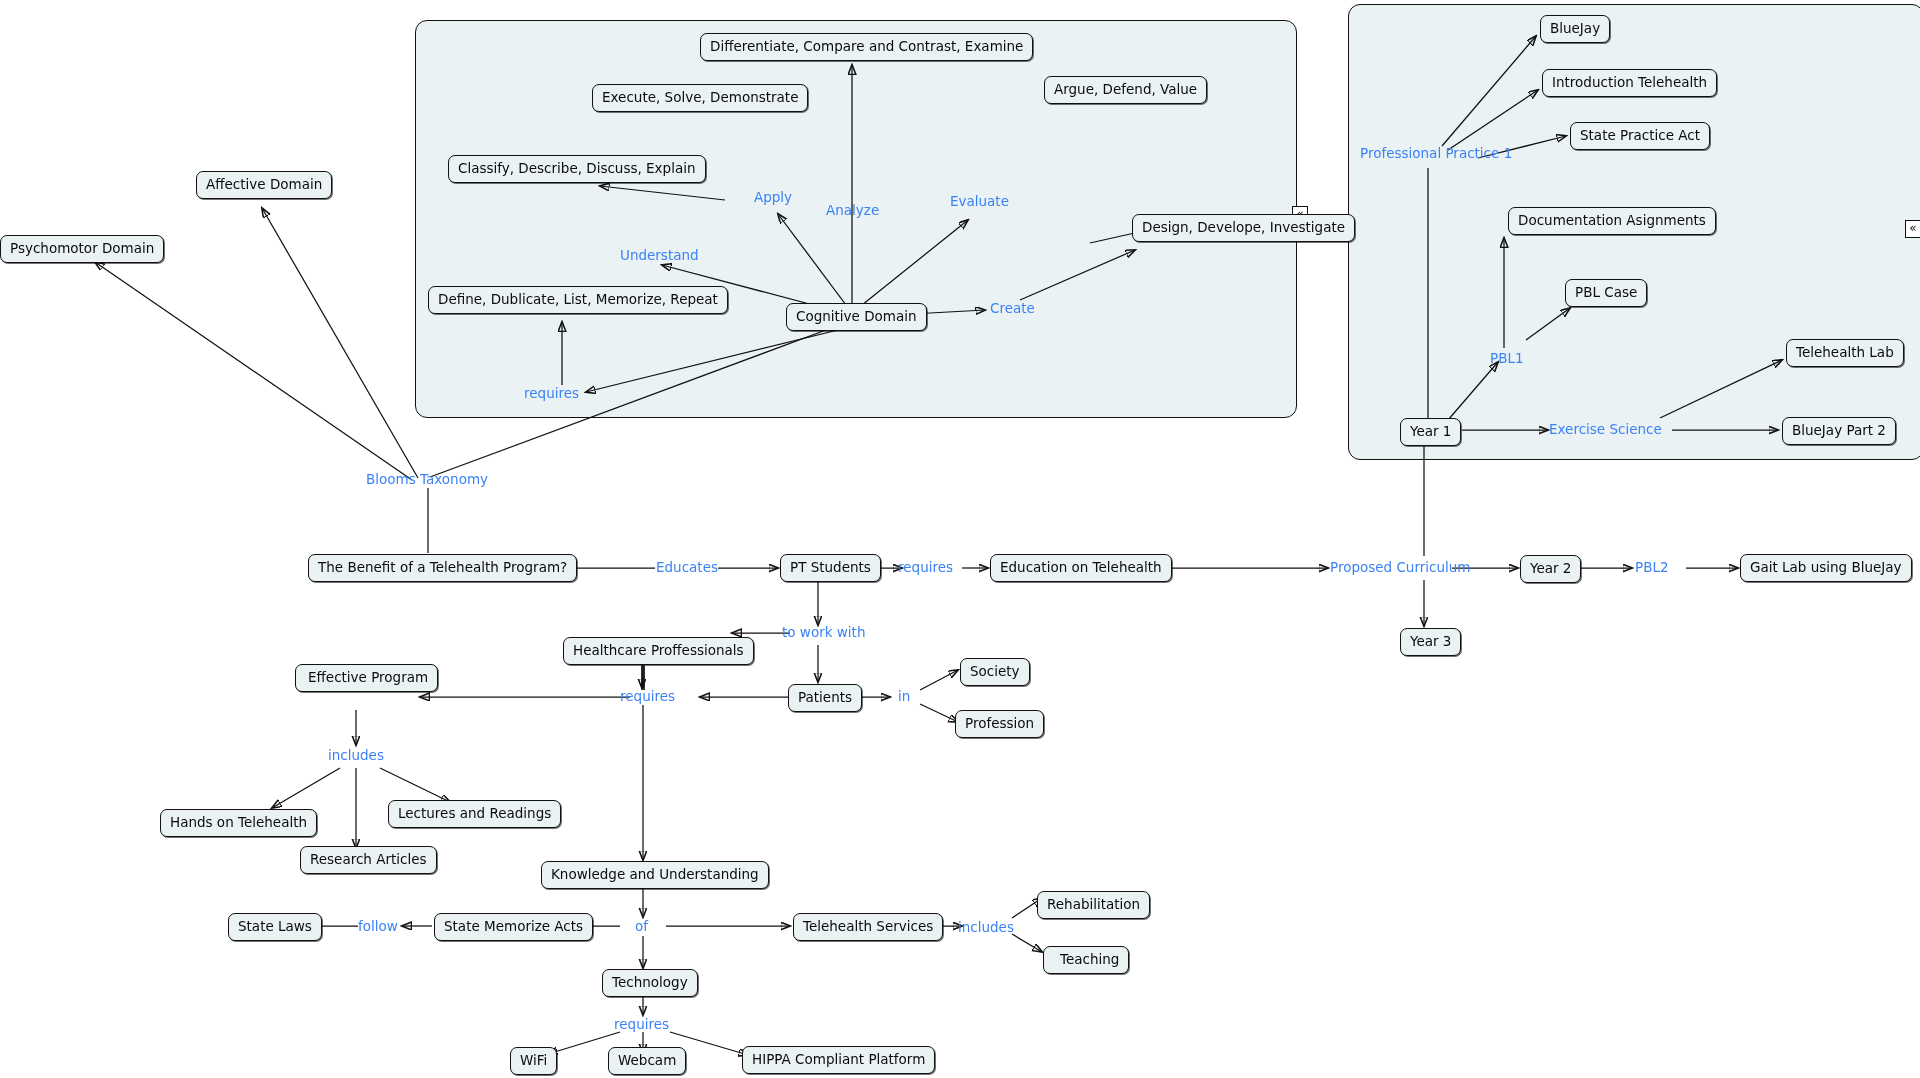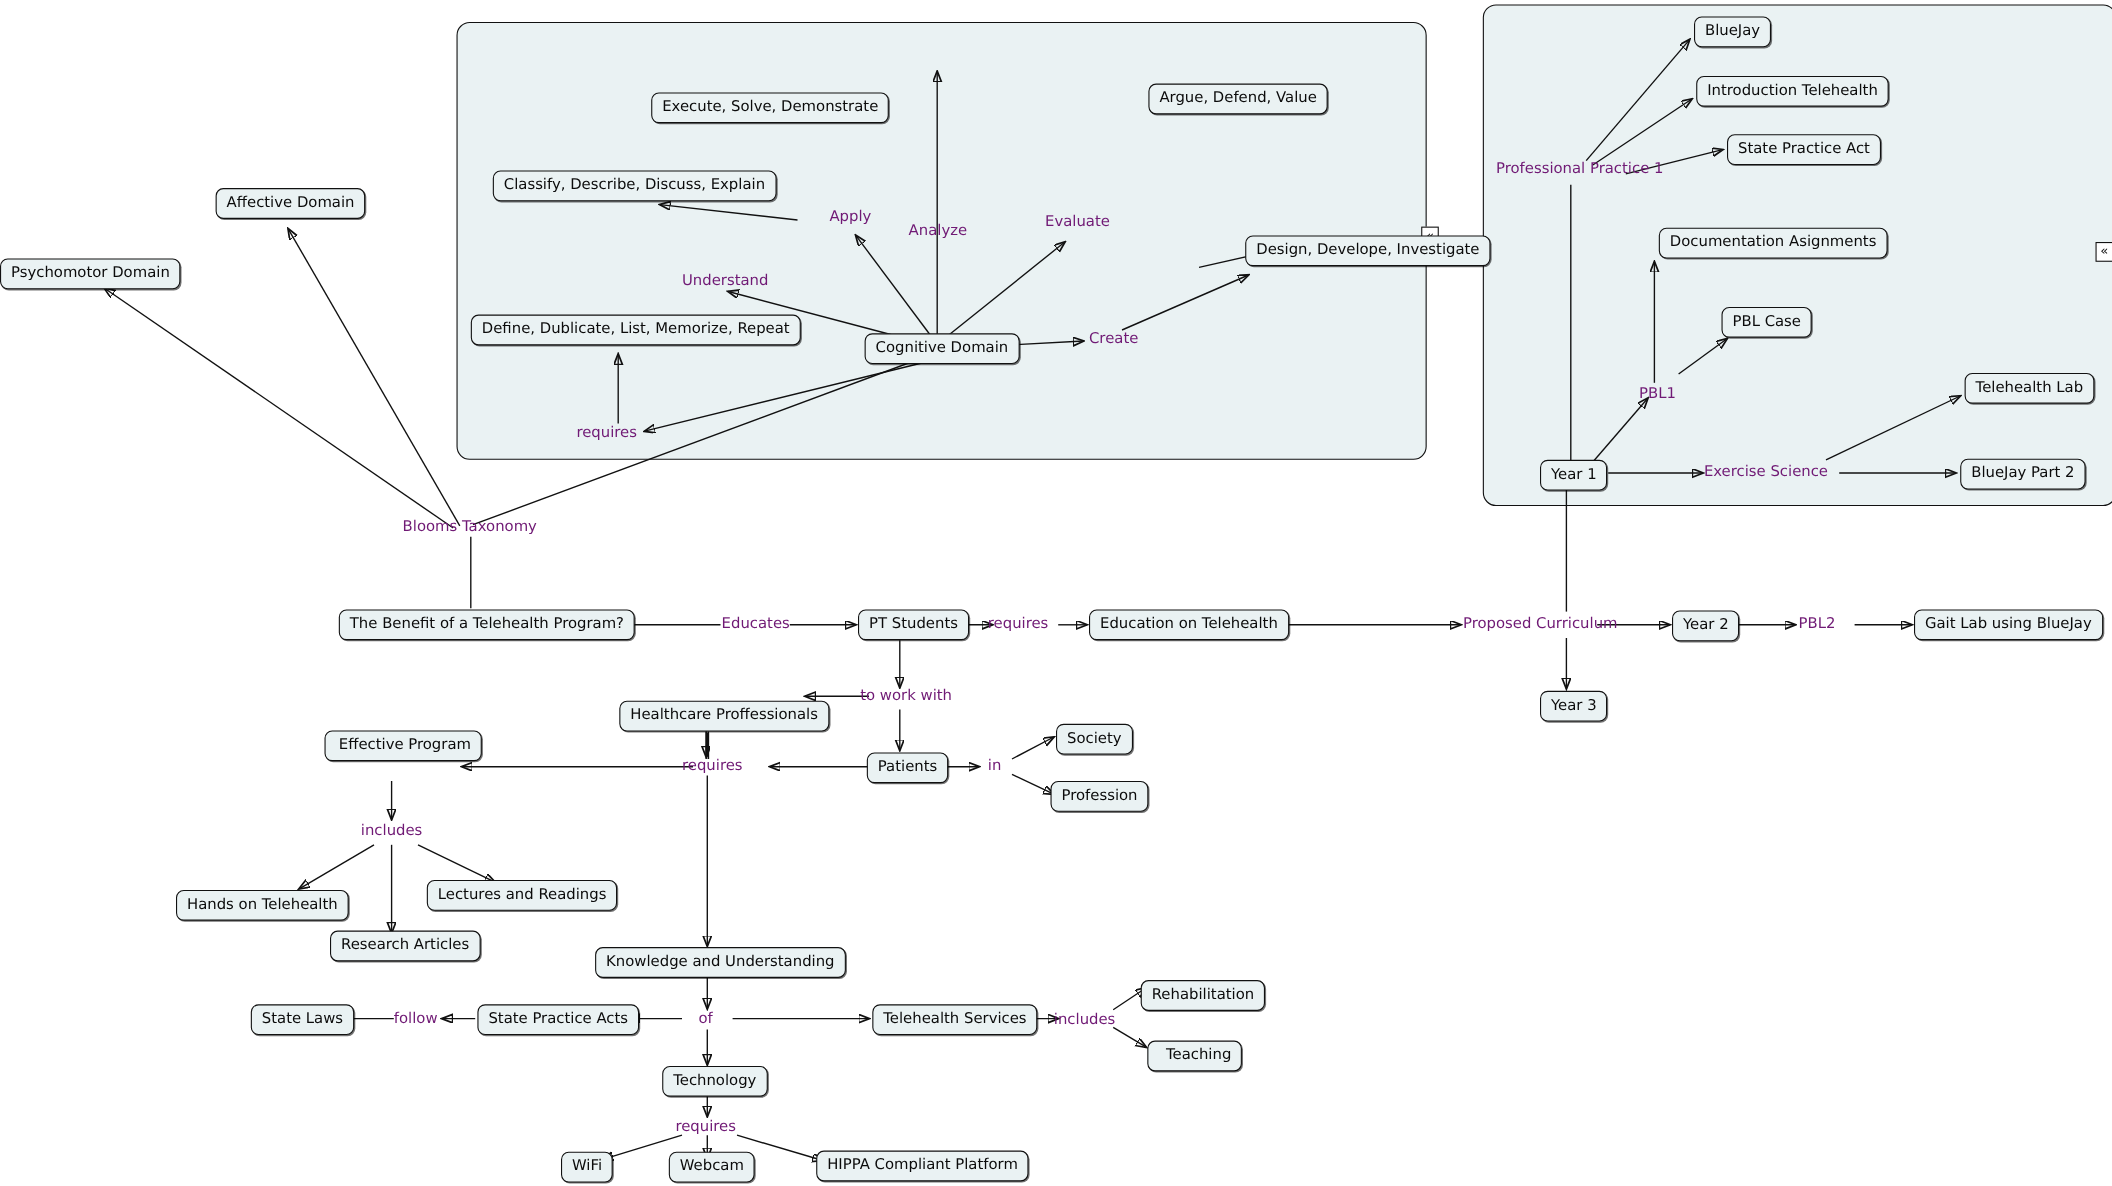--- a/index.html
+++ b/index.html
@@ -18,21 +18,21 @@
     font-family:"DejaVu Sans","Liberation Sans",sans-serif;
   }
   .node{
     position:absolute;background:#eaf2f3;border:1.2px solid #111;border-radius:7px;
     color:#0b0b0b;font-size:13.5px;line-height:1;
     padding:6px 9px;white-space:nowrap;box-sizing:border-box;
     display:flex;align-items:center;justify-content:center;
     box-shadow:1px 1px 0 rgba(0,0,0,0.55);
   }
   .link-label{
-    position:absolute;color:#701a75;font-size:13.5px;white-space:nowrap;
+    position:absolute;color:#3b82f6;font-size:13.5px;white-space:nowrap;
     background:transparent;line-height:1;
   }
   svg#edges{position:absolute;left:0;top:0;width:1920px;height:1078px;pointer-events:none;}
   svg#edges line, svg#edges path{stroke:#111;stroke-width:1.25;fill:none;}
 </style>
 </head>
 <body>
 
 <div id="canvas">
 
@@ -126,20 +126,21 @@
     <line x1="1504" y1="348" x2="1504" y2="238" marker-end="url(#ah)"></line>
     <line x1="1526" y1="340" x2="1570" y2="308" marker-end="url(#ah)"></line>
     <line x1="1462" y1="430" x2="1548" y2="430" marker-end="url(#ah)"></line>
     <line x1="1672" y1="430" x2="1778" y2="430" marker-end="url(#ah)"></line>
     <line x1="1660" y1="418" x2="1782" y2="360" marker-end="url(#ah)"></line>
   </svg>
 
   <div class="node" style="left:0px;top:235px;">Psychomotor Domain</div>
   <div class="node" style="left:196px;top:171px;">Affective Domain</div>
 
+  <div class="node" style="left:700px;top:33px;">Differentiate, Compare and Contrast, Examine</div>
   <div class="node" style="left:592px;top:84px;">Execute, Solve, Demonstrate</div>
   <div class="node" style="left:448px;top:155px;">Classify, Describe, Discuss, Explain</div>
   <div class="node" style="left:428px;top:286px;">Define, Dublicate, List, Memorize, Repeat</div>
   <div class="node" style="left:1044px;top:76px;">Argue, Defend, Value</div>
   <div class="node" style="left:1132px;top:214px;">Design, Develope, Investigate</div>
   <div class="node" style="left:786px;top:303px;">Cognitive Domain</div>
 
   <div class="node" style="left:308px;top:554px;">The Benefit of a Telehealth Program?</div>
   <div class="node" style="left:780px;top:554px;">PT Students</div>
   <div class="node" style="left:990px;top:554px;">Education on Telehealth</div>
@@ -162,21 +163,21 @@
   <div class="node" style="left:955px;top:710px;">Profession</div>
 
   <div class="node" style="left:295px;top:664px;padding-left:12px;">Effective Program</div>
   <div class="node" style="left:160px;top:809px;">Hands on Telehealth</div>
   <div class="node" style="left:300px;top:846px;">Research Articles</div>
   <div class="node" style="left:388px;top:800px;">Lectures and Readings</div>
 
   <div class="node" style="left:541px;top:861px;">Knowledge and Understanding</div>
 
   <div class="node" style="left:228px;top:913px;">State Laws</div>
-  <div class="node" style="left:434px;top:913px;">State Practice Acts</div>
+  <div class="node" style="left:434px;top:913px;">State Memorize Acts</div>
   <div class="node" style="left:793px;top:913px;">Telehealth Services</div>
   <div class="node" style="left:1037px;top:891px;">Rehabilitation</div>
   <div class="node" style="left:1043px;top:946px;padding-left:16px;">Teaching</div>
 
   <div class="node" style="left:602px;top:969px;">Technology</div>
   <div class="node" style="left:510px;top:1047px;">WiFi</div>
   <div class="node" style="left:608px;top:1047px;">Webcam</div>
   <div class="node" style="left:742px;top:1046px;">HIPPA Compliant Platform</div>
 
   <div class="link-label" style="left:366px;top:473px;">Blooms Taxonomy</div>

